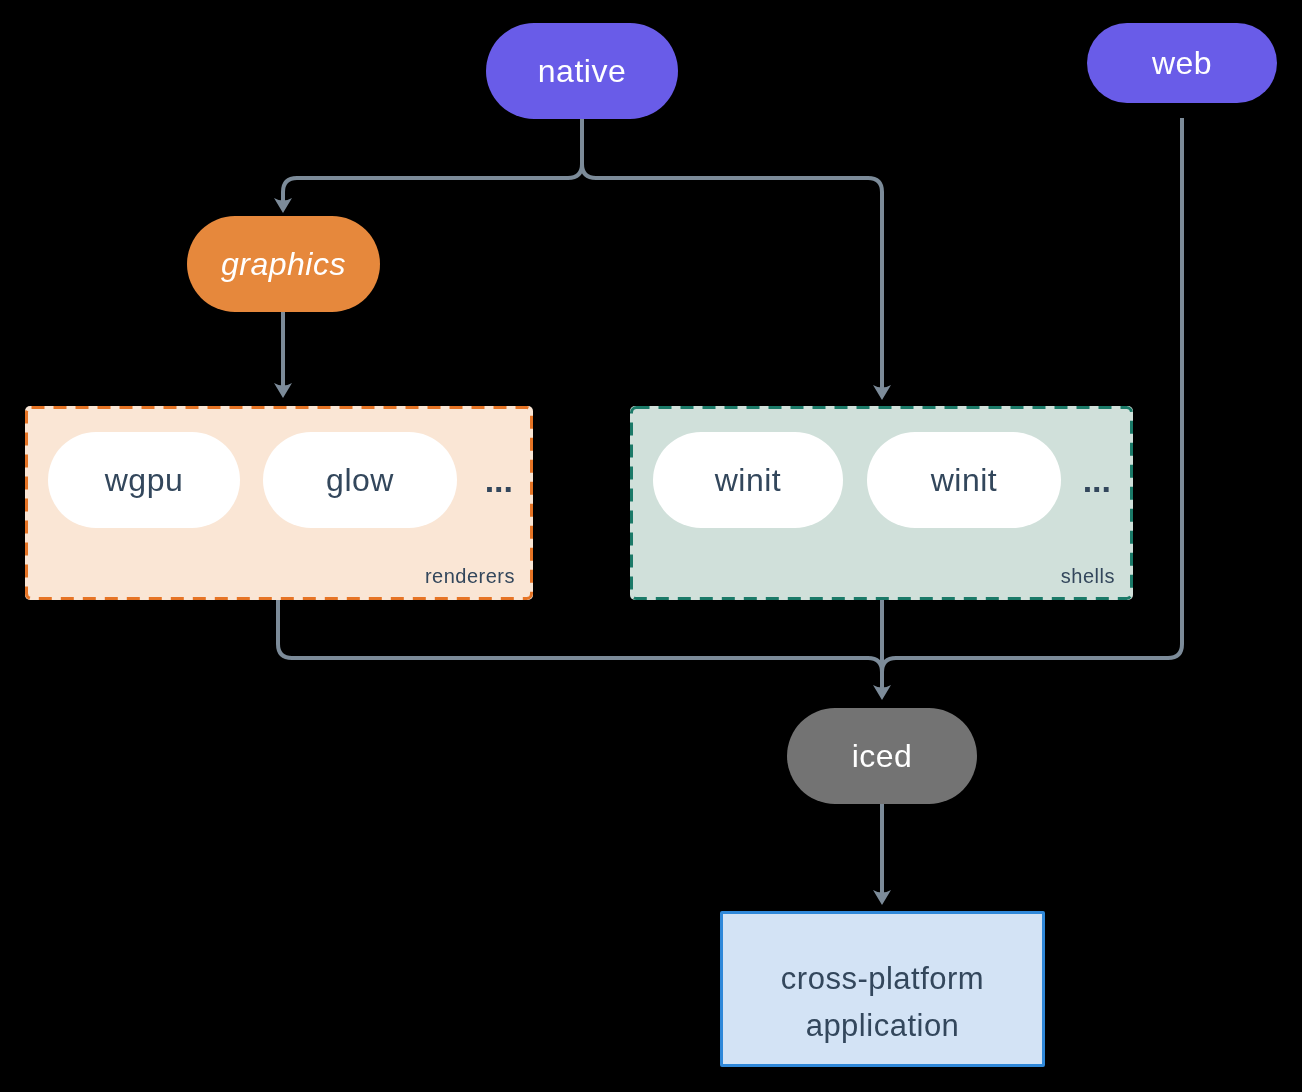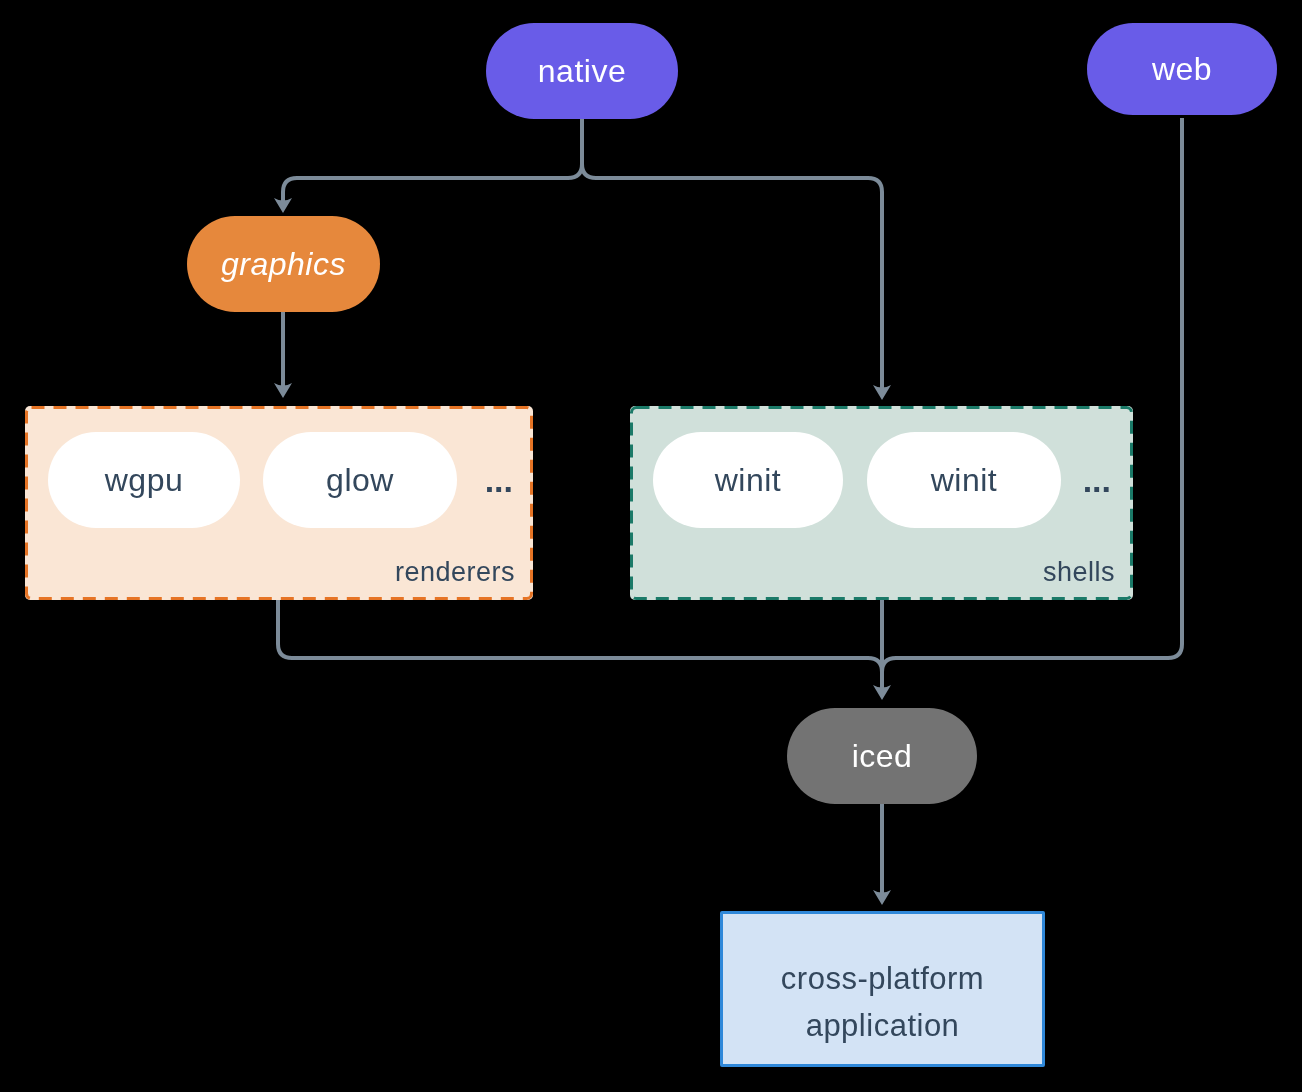--- a/index.html
+++ b/index.html
@@ -13,21 +13,21 @@
     border-radius:48px;font-size:32px;letter-spacing:.5px;z-index:3;
   }
   .pill.purple{background:#695ce8;color:#ffffff;}
   .pill.orange{background:#e6883c;color:#ffffff;font-style:italic;}
   .pill.blue{background:#737373;color:#ffffff;align-items:center;}
   .pill.white{background:#ffffff;color:#33475c;z-index:1;}
   .group{position:absolute;z-index:1;border-radius:5px;}
   .group.renderers{background:#fae6d5;}
   .group.shells{background:#d0e0da;}
   .group-label{
-    position:absolute;right:18px;bottom:12px;font-size:27px;color:#33475c;letter-spacing:.5px;
+    position:absolute;right:18px;bottom:12px;font-size:20px;color:#33475c;letter-spacing:.5px;
   }
   .ellipsis{
     position:absolute;top:26px;height:96px;display:flex;align-items:center;
     font-size:34px;font-weight:700;color:#33475c;
   }
   .appbox{
     position:absolute;left:720px;top:911px;width:325px;height:156px;box-sizing:border-box;
     background:#d3e3f5;border:3px solid #2f88d9;border-radius:2px;z-index:3;
     display:flex;align-items:center;justify-content:center;text-align:center;
   }
@@ -61,21 +61,21 @@
       <path d="M 283 398 L 274 383 Q 283 388 292 383 Z"></path>
       <path d="M 882 700 L 873 685 Q 882 690 891 685 Z"></path>
       <path d="M 882 905 L 873 890 Q 882 895 891 890 Z"></path>
     </g>
   </svg>
 
   <div class="pill purple" style="left:486px;top:23px;width:192px;height:96px;">
     <span>native</span>
   </div>
 
-  <div class="pill purple" style="left:1087px;top:23px;width:190px;height:92px;">
+  <div class="pill purple" style="left:1087px;top:23px;width:190px;height:80px;">
     <span>web</span>
   </div>
 
   <div class="pill orange" style="left:187px;top:216px;width:193px;height:96px;">
     <span>graphics</span>
   </div>
 
   <div class="group renderers" style="left:25px;top:406px;width:508px;height:194px;">
     <div class="pill white" style="left:23px;top:26px;width:192px;height:96px;">
       <span>wgpu</span>

